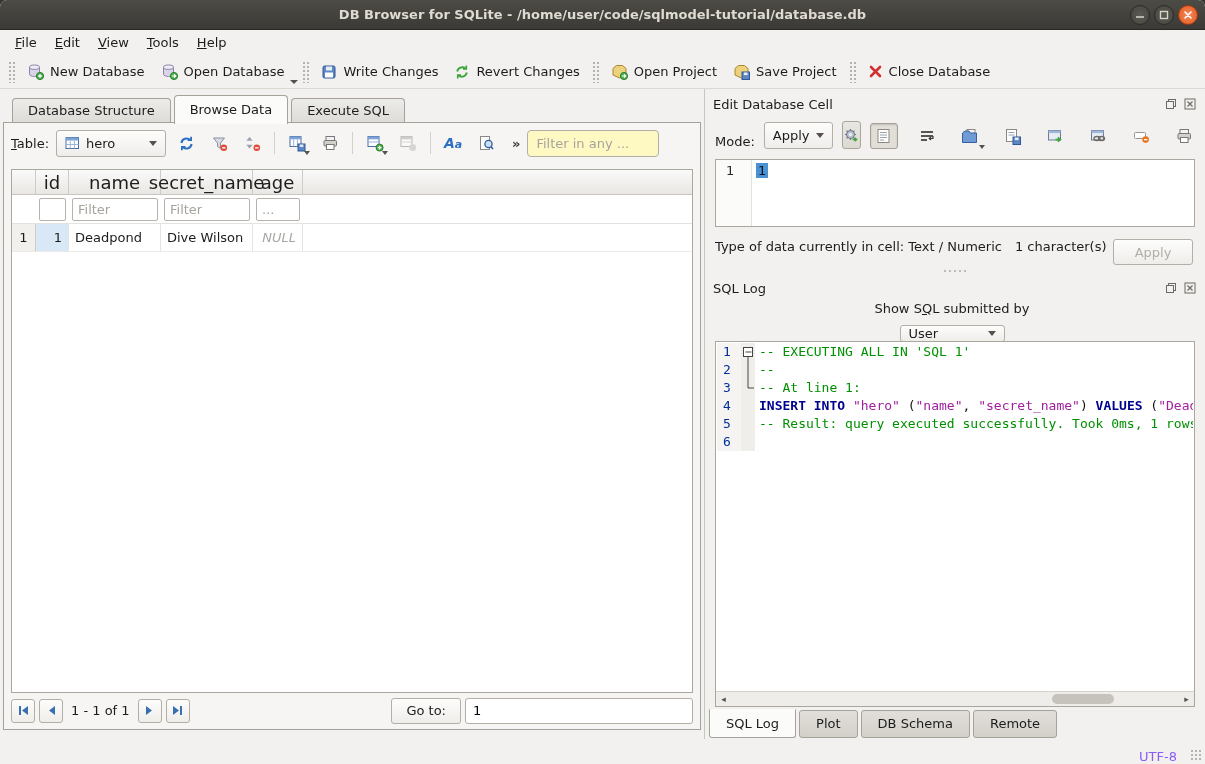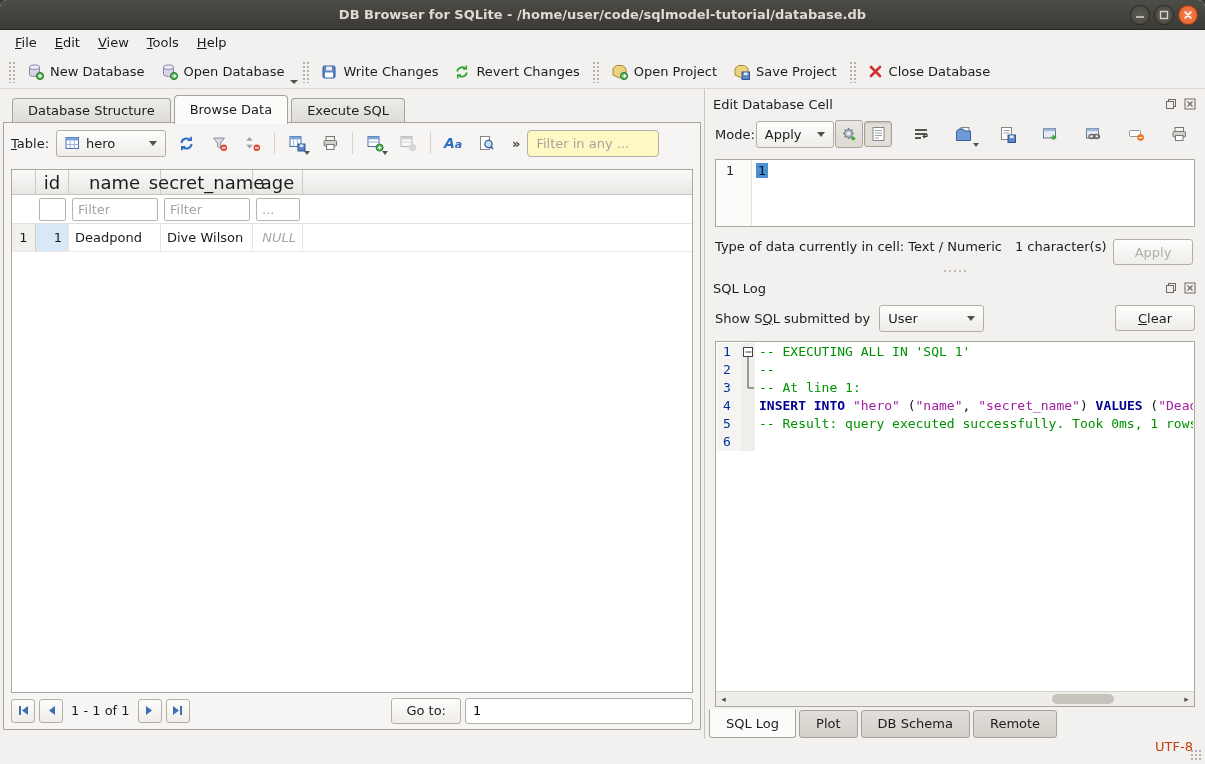--- a/index.html
+++ b/index.html
@@ -90,21 +90,21 @@
     border:1px solid #b3afa7; border-radius:3px; display:flex; align-items:center; justify-content:center; }
   .goto-input { width:228px; height:26px; border:1px solid #b3afa7; border-radius:3px; background:#fff;
     padding:0 7px; font:13px "DejaVu Sans",sans-serif; }
 
   
   .right-panel { flex:1; display:flex; flex-direction:column; min-width:0; border-left:1px solid #c9c6c0; padding-top:4px; }
   .dock-title { height:22px; display:flex; align-items:center; padding:0 8px; }
   .dock-btns { margin-left:auto; display:flex; gap:5px; }
   .dock-mini { width:14px; height:14px; display:flex; align-items:center; justify-content:center; }
 
-  .mode-row { height:34px; display:flex; align-items:center; gap:1px; padding:4px 4px 0 10px; }
+  .mode-row { height:34px; display:flex; align-items:flex-end; gap:9px; padding:4px 4px 0 10px; }
   .mode-select { width:88px; }
   .gear-btn { width:32px; height:28px; background:linear-gradient(#e9e7e2,#dcd9d2); border:1px solid #aaa69e;
     border-radius:3px; display:flex; align-items:center; justify-content:center; }
   .celledit-icons { margin-left:auto; display:flex; align-items:center; gap:15px; padding-right:8px; }
   .ci { width:28px; height:26px; display:flex; align-items:center; justify-content:center; position:relative; }
   .ci.pressed { background:#e2dfd9; border:1px solid #a49f97; border-radius:3px; box-shadow:inset 0 1px 2px rgba(0,0,0,.15); }
   .ci .mini-caret { position:absolute; right:-1px; bottom:0; width:0; height:0;
     border-left:3px solid transparent; border-right:3px solid transparent; border-top:4px solid #55524c; }
 
   .cell-editor { height:68px; margin:10px 10px 0 10px; border:1px solid #aaa79f; background:#fff; display:flex; }
@@ -113,21 +113,21 @@
   .ce-text { padding:3px 0 0 4px; font-family:"DejaVu Sans",sans-serif; }
   .ce-sel { background:#4a90d2; color:#00131f; padding:0 2px; }
 
   .cell-info { display:flex; padding:12px 12px 0 10px; }
   .cell-info-left { display:flex; flex-direction:row; gap:13px; }
   .apply-btn { margin-left:auto; align-self:flex-end; width:80px; color:#b2afa8; }
 
   .splitter-dots { height:12px; display:flex; align-items:center; justify-content:center; gap:3px; }
   .splitter-dots i { width:2px; height:2px; background:#aba8a1; border-radius:50%; }
 
-  .log-controls { height:36px; display:flex; align-items:center; gap:9px; padding:2px 10px 0 10px; }
+  .log-controls { height:36px; display:flex; align-items:center; gap:9px; padding:2px 16px 0 10px;flex-direction:column; }
   .user-select { width:105px; }
   .clear-btn { margin-left:auto; width:80px; }
 
   .log-box { flex:1; margin:6px 10px 0 10px; border:1px solid #aaa79f; background:#fff;
     position:relative; overflow:hidden; font-family:"DejaVu Sans Mono","Liberation Mono",monospace; font-size:13px; }
   .log-lines { position:absolute; inset:1px 1px 16px 1px; overflow:hidden; }
   .log-line { display:flex; height:18px; line-height:18px; white-space:pre; }
   .log-line .ln { width:24px; flex:none; text-align:left; padding-left:6px; color:#003099;
     background:#f5f4f2; }
   .log-line .fold { width:14px; flex:none; background:#efeeeb; }
@@ -143,22 +143,22 @@
   .hs-arrow { position:absolute; top:0; width:15px; height:14px; display:flex; align-items:center;
     justify-content:center; color:#55524c; font-size:9px; }
   .hs-thumb { position:absolute; top:2px; right:80px; width:62px; height:10px; background:#c6c3bd; border-radius:5px; }
 
   .bottom-tabs { height:32px; flex:none; display:flex; align-items:flex-start; gap:3px; padding:3px 0 0 4px; }
   .btab { padding:5px 16px 6px; background:linear-gradient(#e2dfda,#d3d0ca); border:1px solid #a5a29b;
     border-radius:3px 3px 3px 3px; margin-top:0; }
   .btab.active { background:#fbfbfa; border-top-color:#fbfbfa; margin-top:-1px; padding-top:6px; border-radius:0 0 3px 3px; }
 
   
-  .statusbar { height:25px; flex:none; display:flex; align-items:flex-start; justify-content:flex-end;
-    padding-right:12px; color:#c2410c; position:relative; }
+  .statusbar { height:25px; flex:none; display:flex; align-items:flex-end; justify-content:flex-end;
+    padding-right:28px; color:#8b5cf6; position:relative; }
   .resize-grip { position:absolute; right:3px; bottom:3px; width:12px; height:12px;
     background-image:radial-gradient(circle,#b5b2ab 1px,transparent 1.2px); background-size:4px 4px; }
 </style>
 </head>
 <body>
 
 <div class="window">
 
   <div class="titlebar">
     <span>DB Browser for SQLite - /home/user/code/sqlmodel-tutorial/database.db</span>

